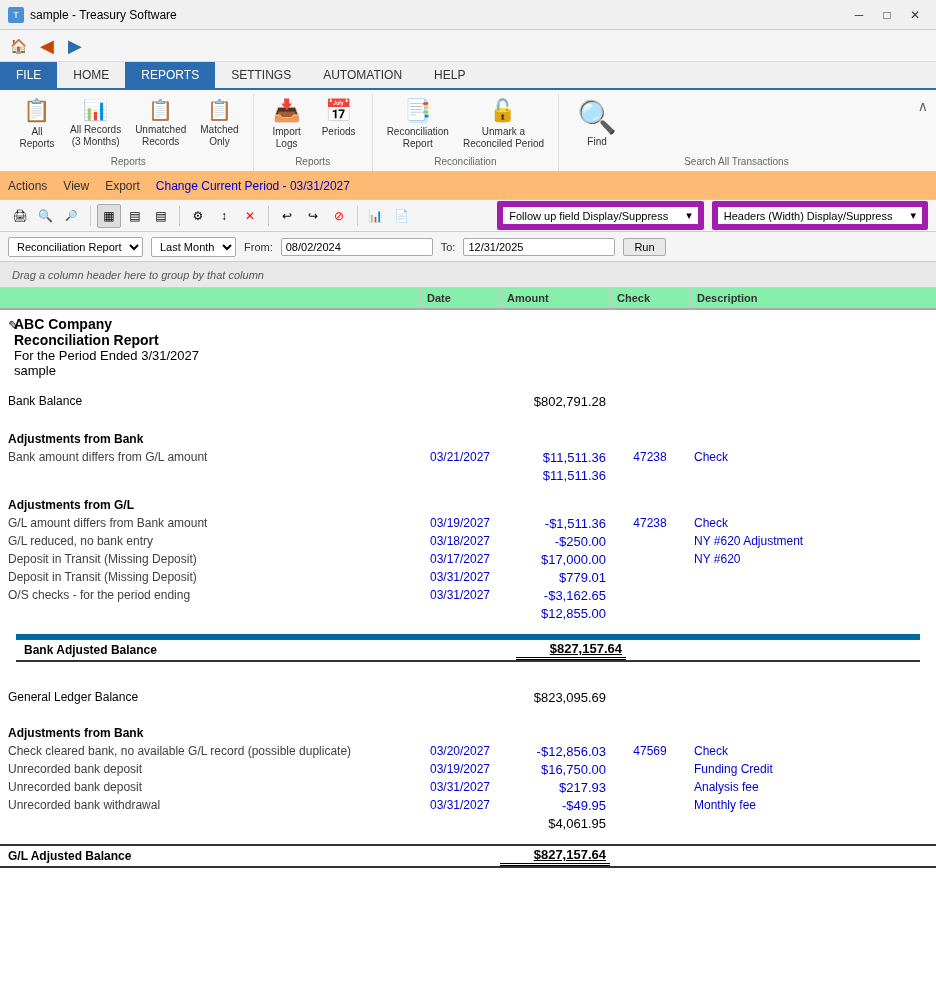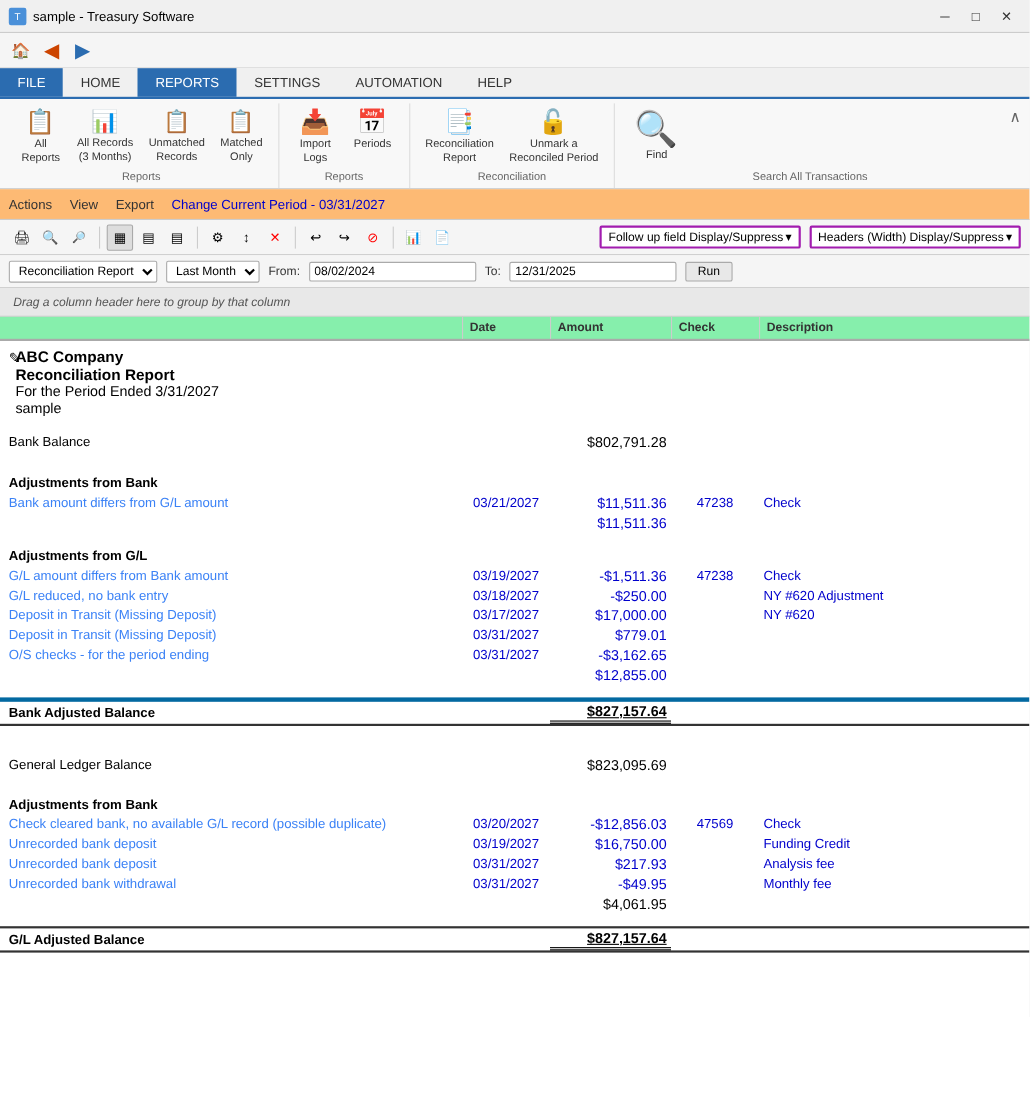--- a/index.html
+++ b/index.html
@@ -37,21 +37,21 @@
 
     
     .actions-bar { background: #fdba74; height: 28px; display: flex; align-items: center; padding: 0 8px; gap: 16px; border-bottom: 1px solid #ccc; font-size: 12px; }
     .actions-bar span { cursor: pointer; color: #333; }
 
     
     .icon-toolbar { background: #f5f5f5; height: 32px; display: flex; align-items: center; padding: 0 8px; gap: 2px; border-bottom: 1px solid #ccc; }
     .icon-btn { width: 24px; height: 24px; display: flex; align-items: center; justify-content: center; cursor: pointer; border: 1px solid transparent; border-radius: 2px; font-size: 12px; }
     .toolbar-sep { width: 1px; height: 20px; background: #ccc; margin: 0 4px; }
     .toolbar-right { margin-left: auto; display: flex; align-items: center; gap: 8px; font-size: 11px; }
-    .toolbar-dropdown { display: flex; align-items: center; gap: 2px; cursor: pointer; background: #fff; border: 2px solid #a21caf; padding: 2px 6px; border-radius: 2px; }
+    .toolbar-dropdown { display: flex; align-items: center; gap: 18px; cursor: pointer; background: #fff; border: 6px solid #a21caf; padding: 2px 6px; border-radius: 2px; }
 
     
     .filter-bar { background: #f5f5f5; height: 30px; display: flex; align-items: center; padding: 0 8px; gap: 8px; border-bottom: 1px solid #ccc; }
     .filter-select { font-size: 11px; border: 1px solid #aaa; padding: 2px 4px; background: white; border-radius: 2px; }
     .filter-label { font-size: 11px; color: #333; }
     .filter-date { font-size: 11px; border: 1px solid #aaa; padding: 2px 4px; background: white; border-radius: 2px; }
     .run-btn { background: #e8e8e8; border: 1px solid #aaa; padding: 2px 10px; font-size: 11px; cursor: pointer; border-radius: 2px; }
 
     
     .group-bar { background: #e8e8e8; height: 26px; display: flex; align-items: center; padding: 0 12px; border-bottom: 1px solid #ccc; font-size: 11px; color: #555; font-style: italic; }
@@ -74,21 +74,21 @@
     .report-title-period { font-size: 13px; }
     .report-title-sample { font-size: 13px; }
     .report-row { display: flex; align-items: center; min-height: 18px; }
     .col-desc { width: 420px; padding: 1px 4px 1px 8px; font-size: 12px; }
     .col-date { width: 80px; padding: 1px 4px; font-size: 12px; text-align: center; }
     .col-amount { width: 110px; padding: 1px 4px; font-size: 13px; text-align: right; }
     .col-check { width: 80px; padding: 1px 4px; font-size: 12px; text-align: center; }
     .col-note { flex: 1; padding: 1px 4px; font-size: 12px; }
 
     .section-label { font-weight: bold; font-size: 12px; padding: 6px 8px 2px; }
-    .blue-link { color: #3b82f6; cursor: pointer; }
+    .blue-link { color: #404040; cursor: pointer; }
     .amount-blue { color: #0000cc; }
     .bold-total { font-weight: bold; }
     .underline { text-decoration: underline; }
 
     
     .report-area::-webkit-scrollbar { width: 12px; }
     .report-area::-webkit-scrollbar-track { background: #f0f0f0; }
     .report-area::-webkit-scrollbar-thumb { background: #aaa; border-radius: 2px; }
   </style>
 </head>
@@ -347,21 +347,21 @@
   <div class="report-row">
     <div class="col-desc"></div>
     <div class="col-date"></div>
     <div class="col-amount amount-blue">$12,855.00</div>
     <div class="col-check"></div>
     <div class="col-note"></div>
   </div>
 
   <div style="height: 6px;"></div>
 
-  <div class="report-row" style="margin: 6px 0; border-top: 4px solid #0369a1; border-bottom: 2px solid #333;">
+  <div class="report-row" style="margin: 6px 16px; border-top: 6px solid #0369a1; border-bottom: 2px solid #333;">
     <div class="col-desc bold-total" style="font-weight: bold;">Bank Adjusted Balance</div>
     <div class="col-date"></div>
     <div class="col-amount bold-total underline" style="font-weight: bold; text-decoration: underline; border-bottom: 3px double #000;">$827,157.64</div>
     <div class="col-check"></div>
     <div class="col-note"></div>
   </div>
 
   <div style="height: 20px;"></div>
 
   <div class="report-row" style="margin-bottom: 8px;">

